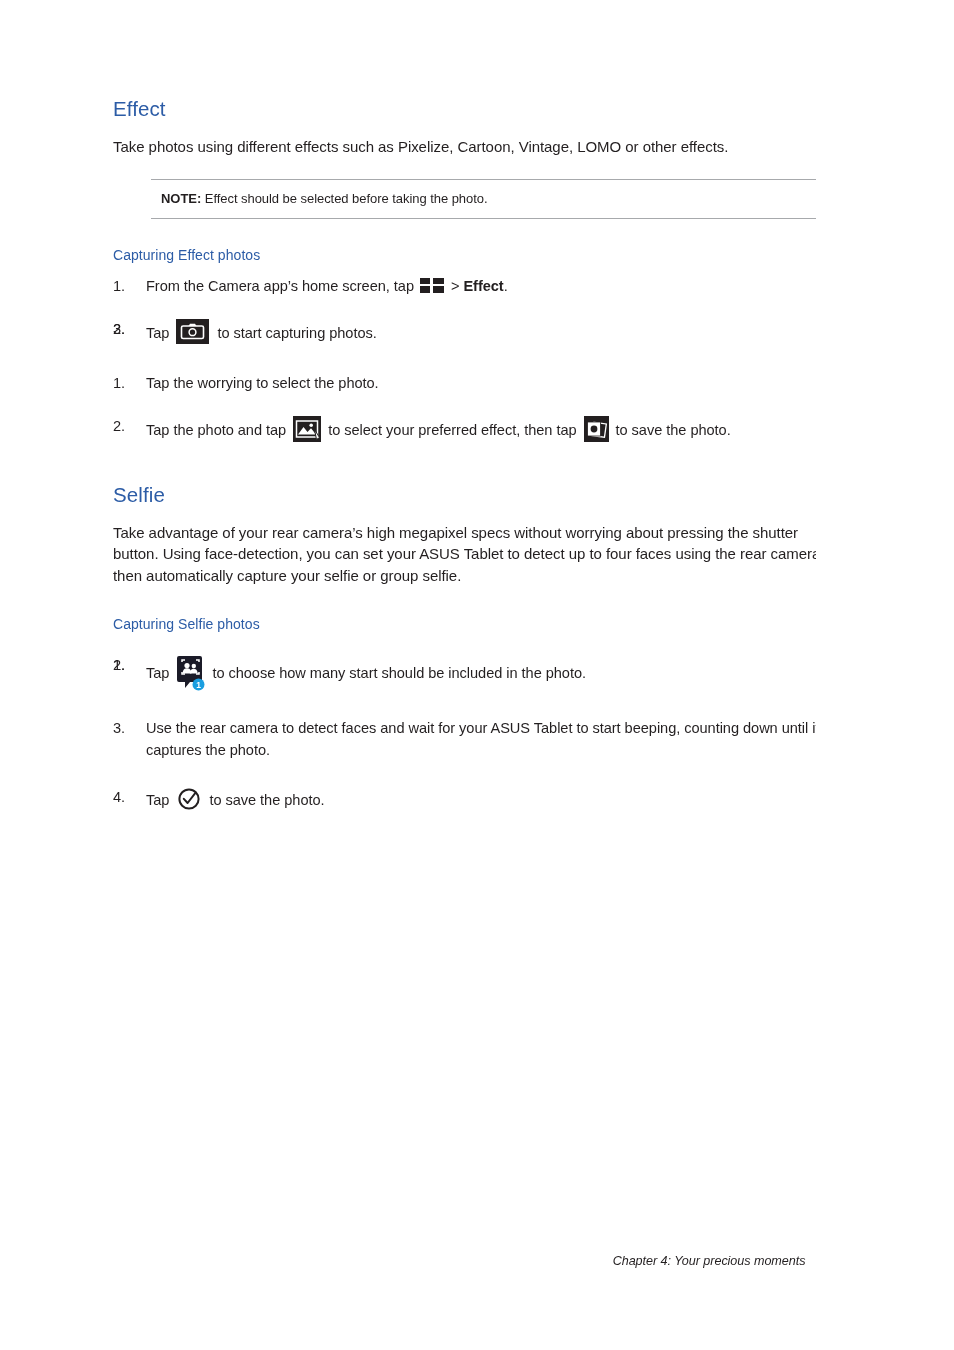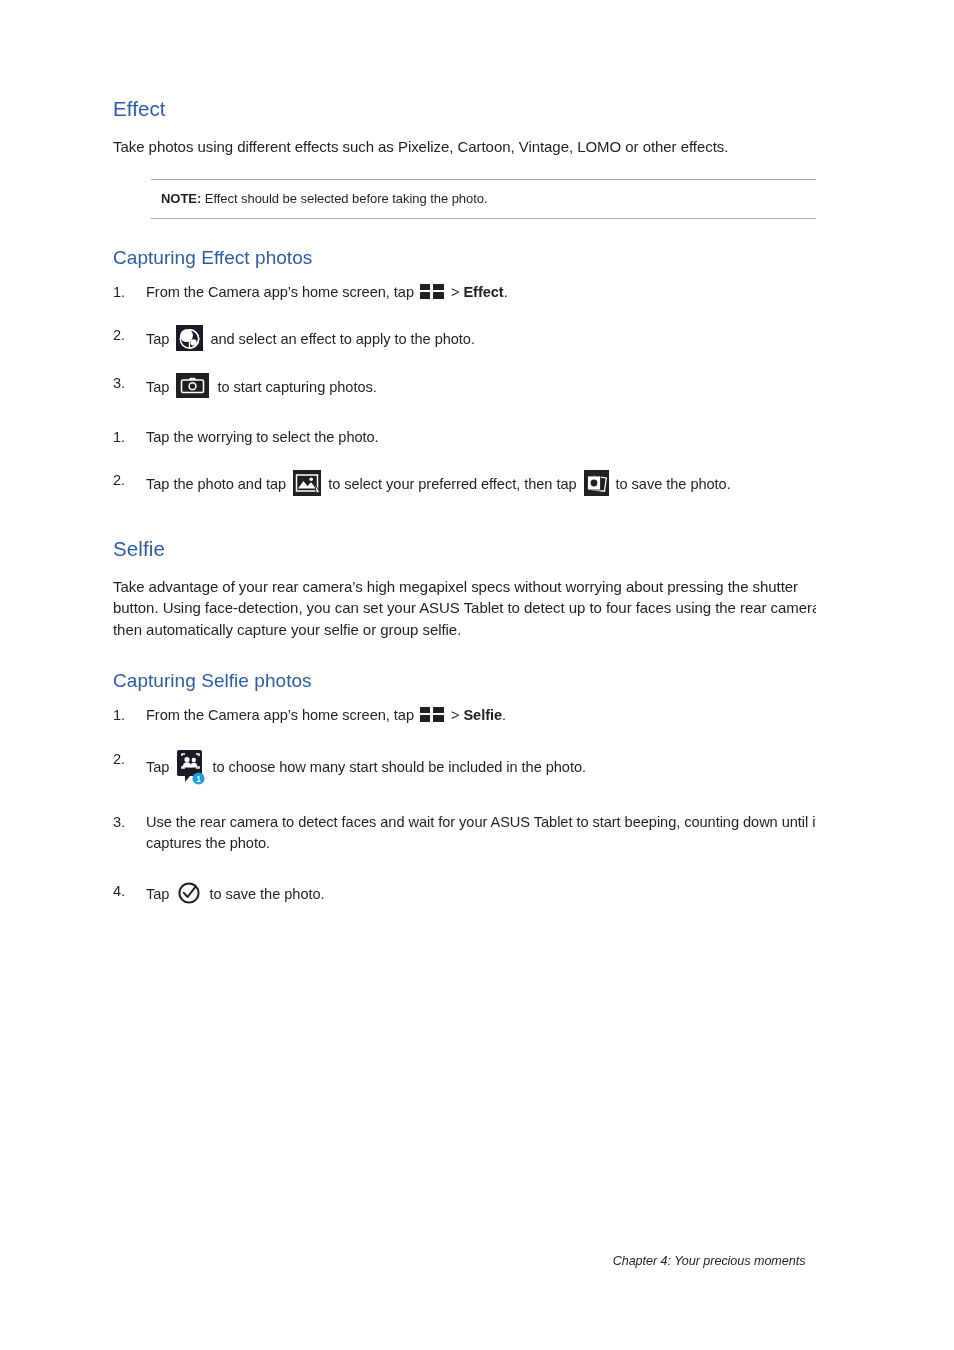--- a/index.html
+++ b/index.html
@@ -30,21 +30,21 @@
   
   h1.sect-title {
     font-size: 20.5px;
     font-weight: 400;
     color: #2c5ca6;
     margin: 0 0 15px 0;
     letter-spacing: 0.1px;
     line-height: 1.1;
   }
   h2.sub-title {
-    font-size: 19px;
+    font-size: 14px;
     font-weight: 400;
     color: #2c5ca6;
     margin: 0 0 12px 0;
     letter-spacing: 0.05px;
     line-height: 1.2;
   }
 
   p.body-text {
     font-size: 15px;
     line-height: 21.5px;
@@ -198,26 +198,20 @@
       <h2 class="sub-title">Capturing Effect photos</h2>
 
       <ol class="steps">
         <li>
           <span class="num">1.</span>
           <span><span>From the Camera app’s home screen, tap </span><span class="ico ico-grid"><i></i><i></i><i></i><i></i></span><span> &gt; </span><b>Effect</b><span>.</span></span>
         </li>
 
         <li>
           <span class="num">2.</span>
-          <span><span>Tap </span><span class="ico ico-sq"><svg width="27" height="26" viewBox="0 0 27 26">
-                  <circle cx="13.5" cy="14" r="9.2" fill="none" stroke="#ffffff" stroke-width="1.5"></circle>
-                  <circle cx="10.6" cy="10.6" r="6.4" fill="#ffffff"></circle>
-                  <path d="M13.5 4.8 A9.2 9.2 0 0 1 13.5 23.2 Z" fill="none" stroke="#ffffff" stroke-width="1.4"></path>
-                  <circle cx="17.6" cy="17.4" r="3.1" fill="#ffffff"></circle>
-                </svg></span><span> and select an effect to apply to the photo.</span></span>
         </li>
 
         <li>
           <span class="num">3.</span>
           <span><span>Tap </span><span class="ico ico-cam"><svg width="33" height="25" viewBox="0 0 33 25">
                   <rect x="5.5" y="7" width="22" height="12.5" rx="1.6" fill="none" stroke="#ffffff" stroke-width="1.6"></rect>
                   <path d="M12.5 7 L14 4.8 L19 4.8 L20.5 7 Z" fill="#ffffff"></path>
                   <circle cx="16.5" cy="13.2" r="3.4" fill="none" stroke="#ffffff" stroke-width="1.5"></circle>
                 </svg></span><span> to start capturing photos.</span></span>
         </li>
@@ -252,21 +246,20 @@
       <h1 class="sect-title">Selfie</h1>
 
       <p class="body-text">Take advantage of your rear camera’s high megapixel specs without worrying about pressing the shutter button. Using face-detection, you can set your ASUS Tablet to detect up to four faces using the rear camera then automatically capture your selfie or group selfie.</p>
 
       <div style="height:30px"></div>
       <h2 class="sub-title">Capturing Selfie photos</h2>
 
       <ol class="steps">
         <li>
           <span class="num">1.</span>
-          <span><span>From the Camera app’s home screen, tap </span><span class="ico ico-grid"><i></i><i></i><i></i><i></i></span><span> &gt; </span><b>Selfie</b><span>.</span></span>
         </li>
 
         <li style="margin-bottom:27px">
           <span class="num">2.</span>
           <span><span>Tap </span><span class="ico ico-face"><svg width="29" height="36" viewBox="0 0 29 36">
                   <path d="M3 1 H24 A2 2 0 0 1 26 3 V25 A2 2 0 0 1 24 27 H14 L9 33 V27 H3 A2 2 0 0 1 1 25 V3 A2 2 0 0 1 3 1 Z" fill="#1b1b28"></path>
                   <path d="M6 7 V5 H9" fill="none" stroke="#ffffff" stroke-width="1.5"></path>
                   <path d="M20 5 H23 V7" fill="none" stroke="#ffffff" stroke-width="1.5"></path>
                   <path d="M6 17 V19 H9" fill="none" stroke="#ffffff" stroke-width="1.5"></path>
                   <path d="M23 17 V19 H20" fill="none" stroke="#ffffff" stroke-width="1.5"></path>

